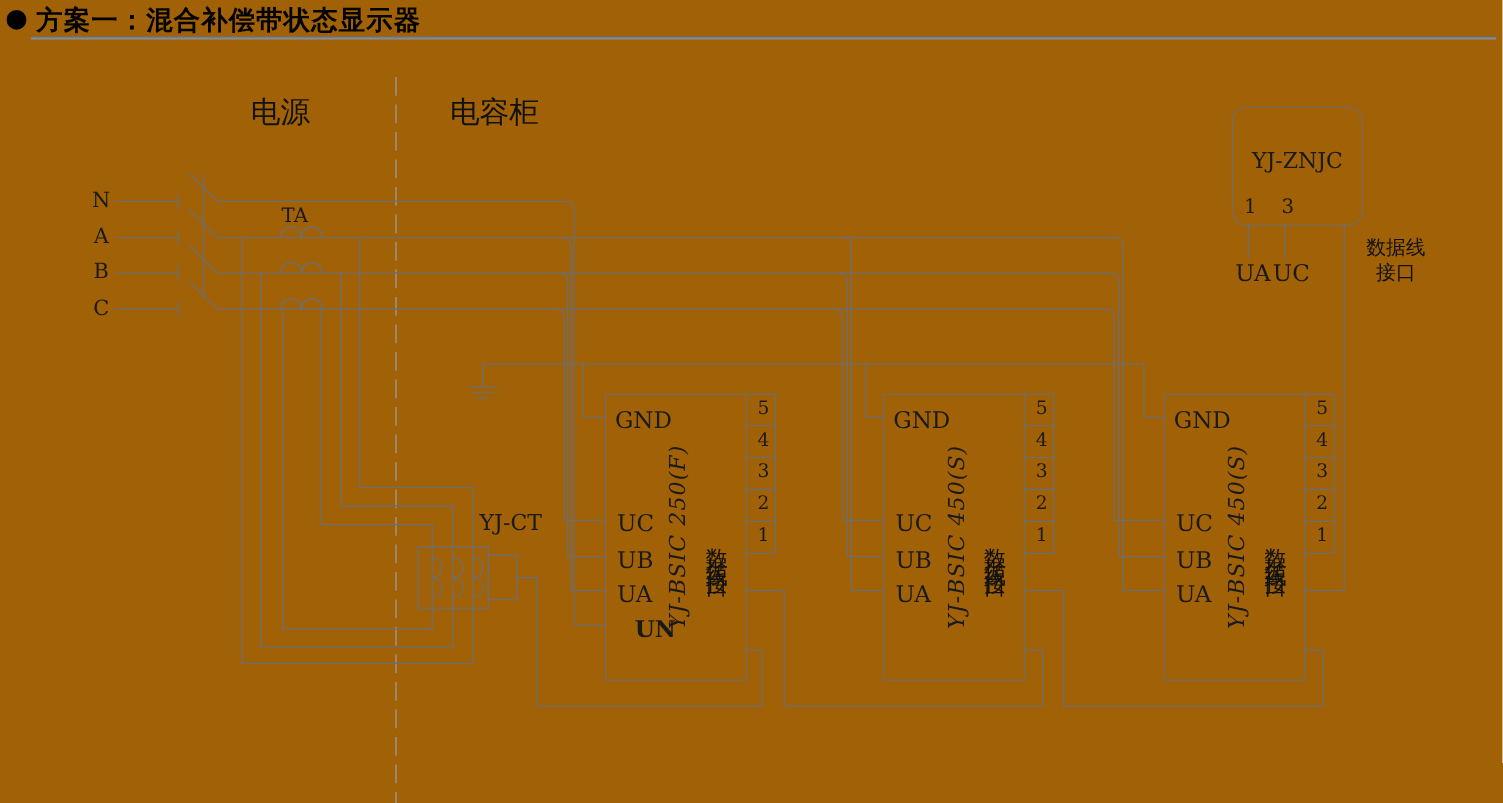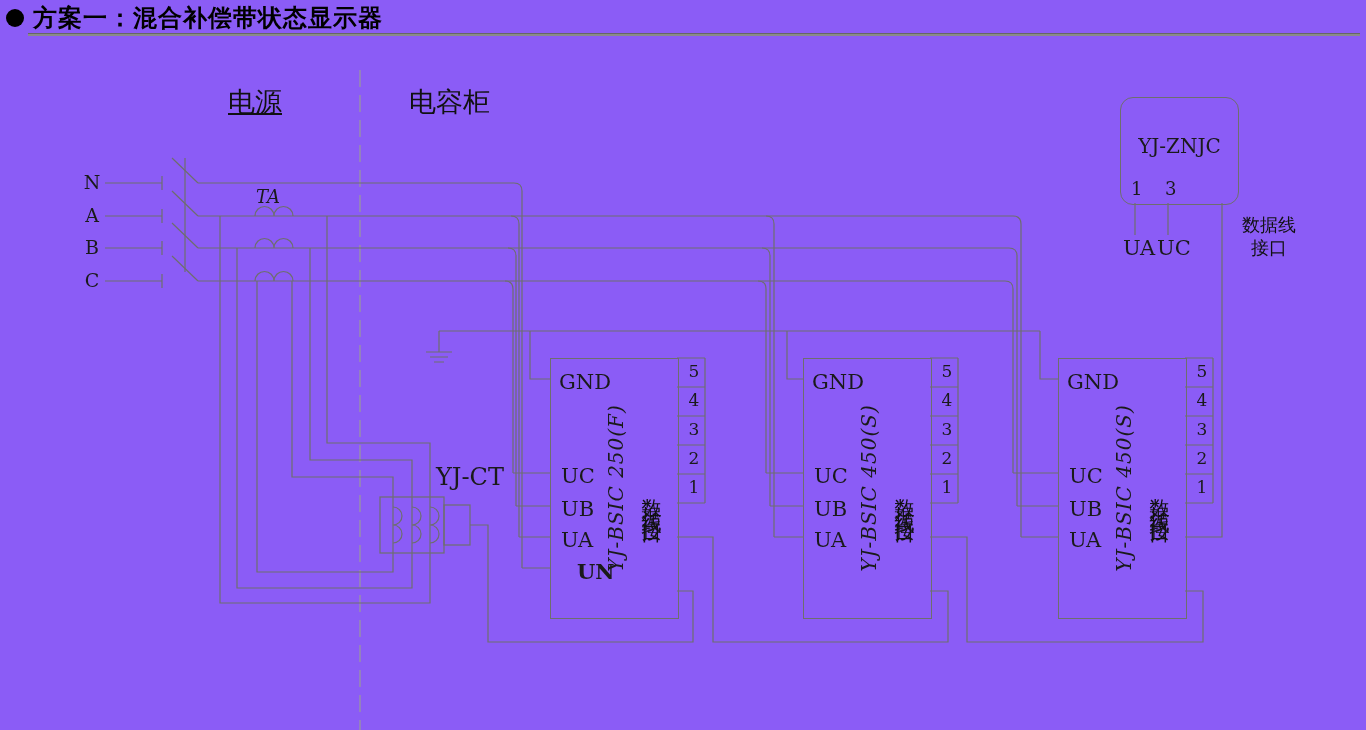--- a/index.html
+++ b/index.html
@@ -1,16 +1,16 @@
 <!DOCTYPE html>
 <html><head>
 <meta charset="utf-8">
 <style>
   html,body{margin:0;padding:0;background:#ffffff;}
-  #stage{position:relative;width:1366px;height:730px;background:#8b5cf6;overflow:hidden;
+  #stage{position:relative;width:1366px;height:730px;background:#a16207;overflow:hidden;
          font-family:"Liberation Sans",sans-serif;color:#1a1a1a;}
   .abs{position:absolute;}
   svg.wires{position:absolute;left:0;top:0;}
   
   .title-row{position:absolute;left:6px;top:2px;display:flex;align-items:center;gap:9px;}
   .bullet{width:18px;height:18px;border-radius:50%;background:#000;}
   .title-text{font-size:24px;font-weight:bold;letter-spacing:1px;color:#000;}
   .rule{position:absolute;left:28px;top:33px;width:1332px;height:2px;background:#8a8a8a;border-top:1px solid #666;}
   
   .ser{font-family:"DejaVu Serif","Liberation Serif",serif;}
@@ -90,30 +90,30 @@
       <path d="M1135,203 V235 M1168,203 V235"></path>
     </g>
   </svg>
 
   <div class="title-row">
     <div class="bullet"></div>
     <div class="title-text">方案一：混合补偿带状态显示器</div>
   </div>
   <div class="rule"></div>
 
-  <div class="abs ser sec-label" style="left:228px;top:84px;text-decoration:underline;">电源</div>
+  <div class="abs ser sec-label" style="left:228px;top:84px;">电源</div>
   <div class="abs ser sec-label" style="left:409px;top:84px;">电容柜</div>
 
   <div class="abs ser phase" style="left:82px;top:171px;">N</div>
   <div class="abs ser phase" style="left:82px;top:204px;">A</div>
   <div class="abs ser phase" style="left:82px;top:236px;">B</div>
   <div class="abs ser phase" style="left:82px;top:269px;">C</div>
 
-  <div class="abs ser small-lab" style="left:256px;top:186px;font-style:italic;">TA</div>
-  <div class="abs ser small-lab" style="left:436px;top:463px;font-size:24px;">YJ-CT</div>
+  <div class="abs ser small-lab" style="left:256px;top:186px;">TA</div>
+  <div class="abs ser small-lab" style="left:436px;top:463px;font-size:20px;">YJ-CT</div>
 
   <div class="devbox" style="left:550px;top:358px;width:127px;height:259px;">
     <div class="abs ser term" style="left:8px;top:11px;">GND</div>
     <div class="abs ser term" style="left:10px;top:105px;">UC</div>
     <div class="abs ser term" style="left:10px;top:138px;">UB</div>
     <div class="abs ser term" style="left:10px;top:169px;">UA</div>
     <div class="abs ser term" style="left:26px;top:200px;font-weight:bold;">UN</div>
     <div class="abs ser model" style="left:-65px;top:117px;">YJ-BSIC 250(F)</div>
     <div class="abs ser vtext" style="left:88px;top:124px;">数据线接口</div>
   </div>

